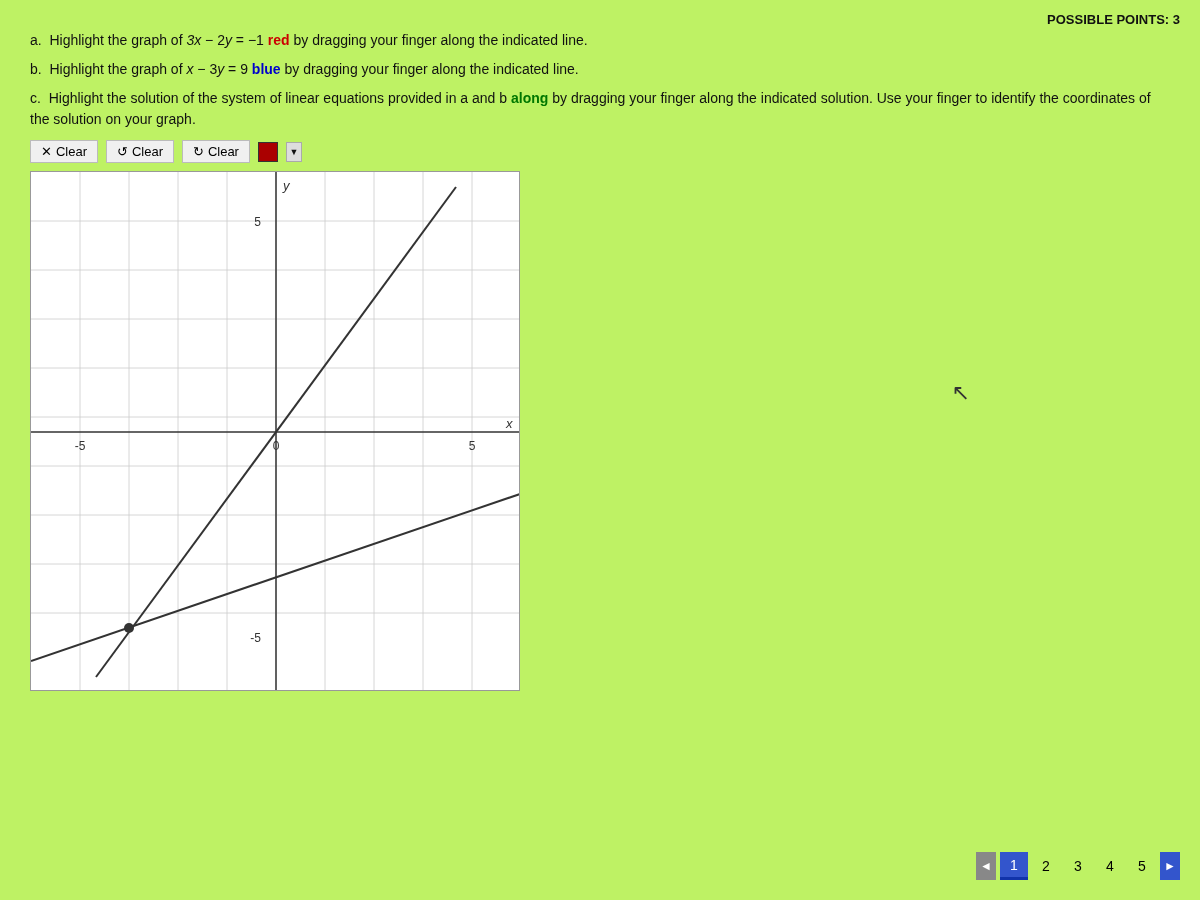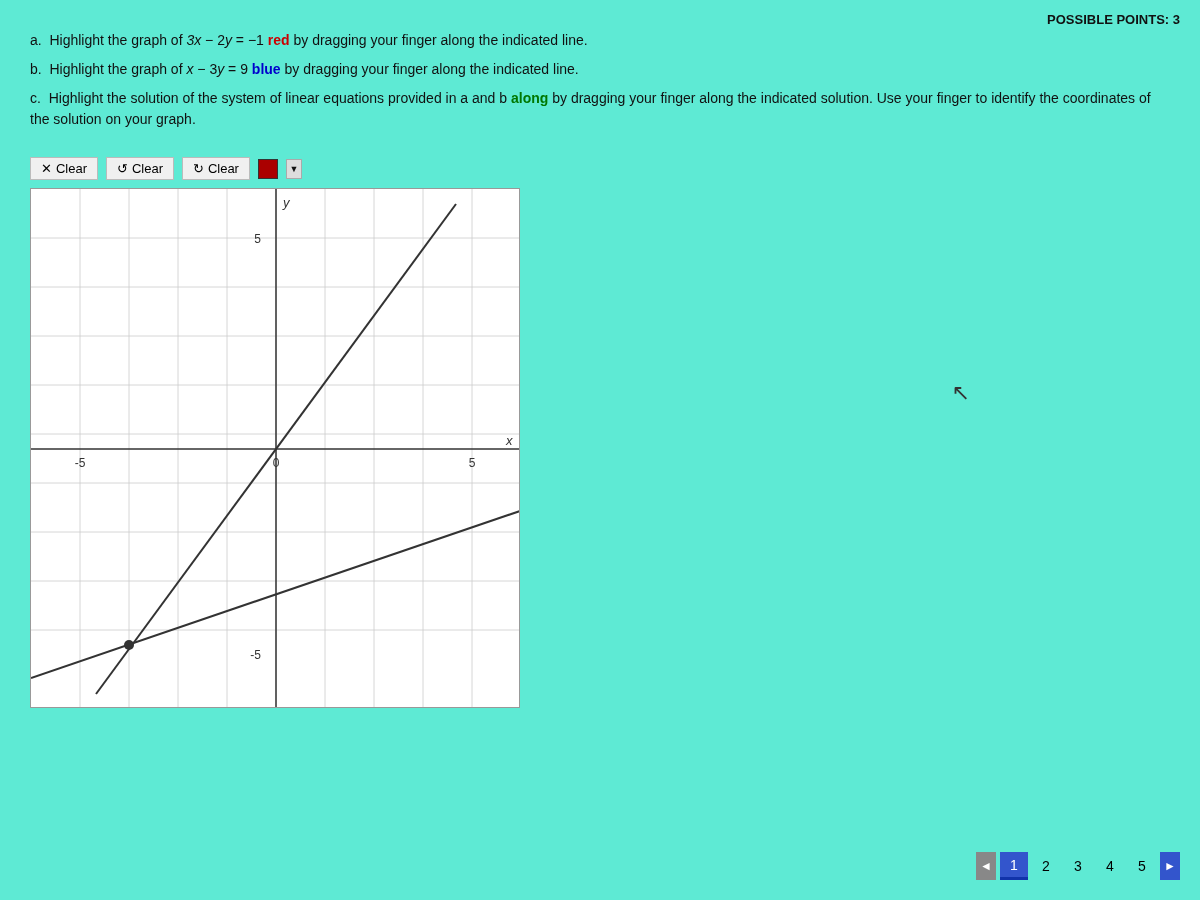--- a/index.html
+++ b/index.html
@@ -8,40 +8,40 @@
       height: 900px;
       background: #d0d4e0;
       font-family: Arial, sans-serif;
       font-size: 14px;
       color: #111;
       overflow: hidden;
       position: relative;
     }
 
     .main-content {
-      background: #5eead4;
+      background: #bef264;
       margin: 0;
       padding: 20px 30px;
       width: 100%;
       height: 100%;
       position: relative;
     }
 
     .possible-points {
       position: absolute;
       top: 12px;
       right: 20px;
       font-size: 13px;
       font-weight: bold;
       color: #111;
     }
 
     .instructions {
       padding-top: 10px;
-      margin-bottom: 27px;
+      margin-bottom: 10px;
     }
 
     .instruction-line {
       margin-bottom: 8px;
       line-height: 1.5;
       font-size: 14px;
     }
 
     .instruction-line span.label {
       font-weight: normal;

